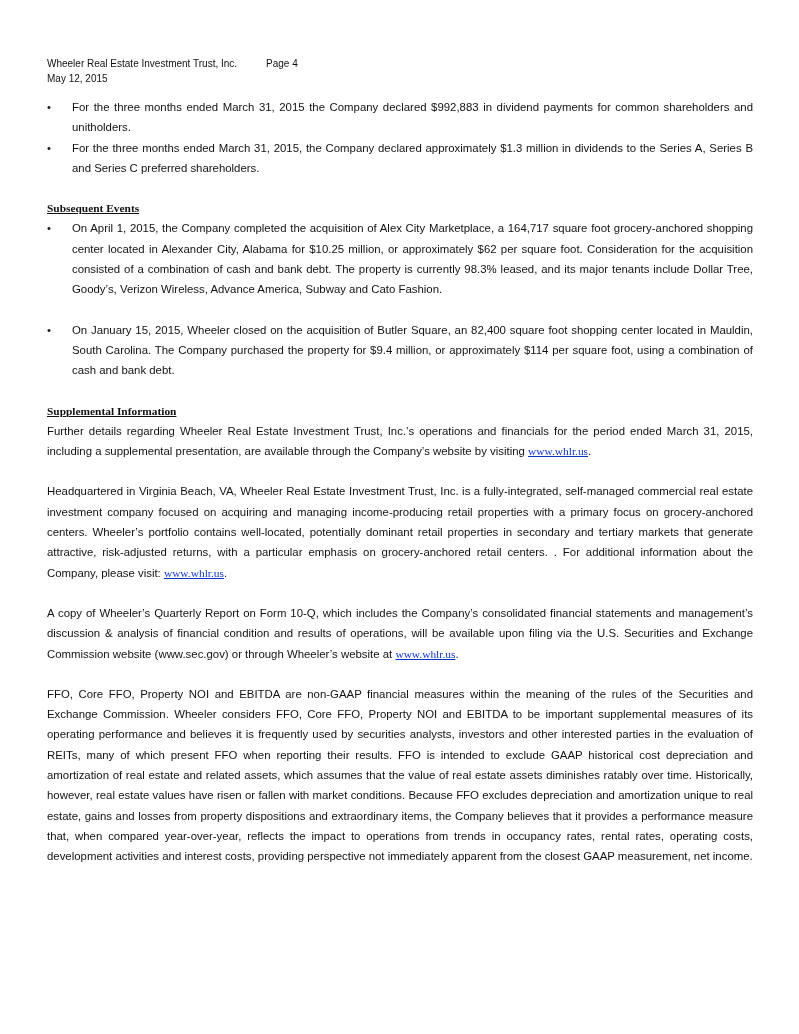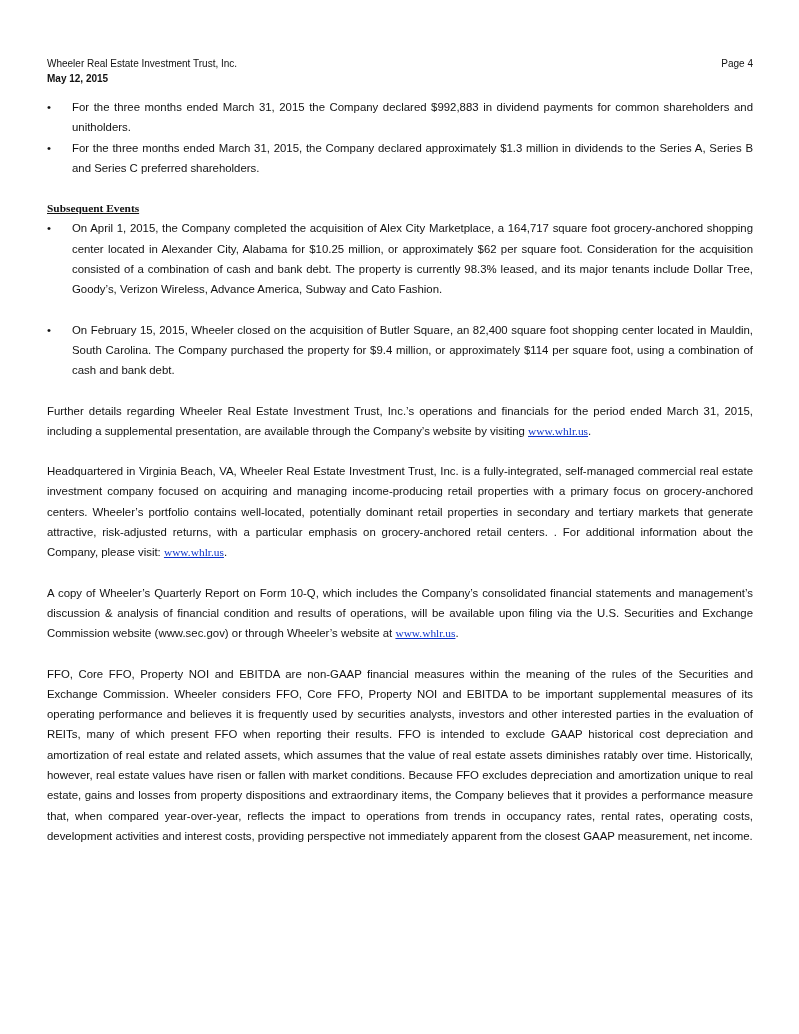--- a/index.html
+++ b/index.html
@@ -1,23 +1,23 @@
 <!DOCTYPE html>
 <html><head>
 <meta charset="utf-8">
 <style>
   html, body { margin: 0; padding: 0; background: #ffffff; }
   body {
     width: 799px; height: 1034px; position: relative; overflow: hidden;
     font-family: "Liberation Sans", sans-serif; color: #111;
   }
   .page { position: absolute; left: 47px; top: 56px; width: 706px; }
-  .hdr { font-size: 10px; line-height: 15px; display: flex; justify-content: space-between; }
+  .hdr { font-size: 10px; line-height: 15px; display: flex; justify-content: flex-start; gap: 29px; }
   .hdr .right { }
-  .hdr-date { font-size: 10px; line-height: 15px; font-weight: bold; }
+  .hdr-date { font-size: 10px; line-height: 15px; }
   .body { margin-top: 11px; font-size: 11.4px; line-height: 20.3px; }
   .bul { display: flex; text-align: justify; }
   .bul .dot { width: 25px; flex: none; text-indent: 0; }
   .bul .txt { flex: 1; }
   .p { text-align: justify; margin: 0; }
   .h { font-weight: bold; text-decoration: underline; margin: 0; font-family: Liberation Serif, serif; }
   .gap { height: 20px; }
   a { color: #0b32c8; text-decoration: underline; font-family: Liberation Serif, serif; }
 </style>
 </head>
@@ -42,24 +42,25 @@
 
     <div class="gap"></div>
     <p class="h">Subsequent Events</p>
     <div class="bul">
       <span class="dot">•</span>
       <span class="txt">On April 1, 2015, the Company completed the acquisition of Alex City Marketplace, a 164,717 square foot grocery-anchored shopping center located in Alexander City, Alabama for $10.25 million, or approximately $62 per square foot. Consideration for the acquisition consisted of a combination of cash and bank debt. The property is currently 98.3% leased, and its major tenants include Dollar Tree, Goody’s, Verizon Wireless, Advance America, Subway and Cato Fashion.</span>
     </div>
     <div class="gap"></div>
     <div class="bul">
       <span class="dot">•</span>
-      <span class="txt">On February 15, 2015, Wheeler closed on the acquisition of Butler Square, an 82,400 square foot shopping center located in Mauldin, South Carolina. The Company purchased the property for $9.4 million, or approximately $114 per square foot, using a combination of cash and bank debt.</span>
+      <span class="txt">On January 15, 2015, Wheeler closed on the acquisition of Butler Square, an 82,400 square foot shopping center located in Mauldin, South Carolina. The Company purchased the property for $9.4 million, or approximately $114 per square foot, using a combination of cash and bank debt.</span>
     </div>
 
     <div class="gap"></div>
+    <p class="h">Supplemental Information</p>
     <p class="p"><span>Further details regarding Wheeler Real Estate Investment Trust, Inc.’s operations and financials for the period ended March 31, 2015, including a supplemental presentation, are available through the Company’s website by visiting </span><a href="#">www.whlr.us</a><span>.</span></p>
 
     <div class="gap"></div>
     <p class="p"><span>Headquartered in Virginia Beach, VA, Wheeler Real Estate Investment Trust, Inc. is a fully-integrated, self-managed commercial real estate investment company focused on acquiring and managing income-producing retail properties with a primary focus on grocery-anchored centers. Wheeler’s portfolio contains well-located, potentially dominant retail properties in secondary and tertiary markets that generate attractive, risk-adjusted returns, with a particular emphasis on grocery-anchored retail centers. . For additional information about the Company, please visit: </span><a href="#">www.whlr.us</a><span>.</span></p>
 
     <div class="gap"></div>
     <p class="p"><span>A copy of Wheeler’s Quarterly Report on Form 10-Q, which includes the Company’s consolidated financial statements and management’s discussion &amp; analysis of financial condition and results of operations, will be available upon filing via the U.S. Securities and Exchange Commission website (www.sec.gov) or through Wheeler’s website at </span><a href="#">www.whlr.us</a><span>.</span></p>
 
     <div class="gap"></div>
     <p class="p">FFO, Core FFO, Property NOI and EBITDA are non-GAAP financial measures within the meaning of the rules of the Securities and Exchange Commission. Wheeler considers FFO, Core FFO, Property NOI and EBITDA to be important supplemental measures of its operating performance and believes it is frequently used by securities analysts, investors and other interested parties in the evaluation of REITs, many of which present FFO when reporting their results. FFO is intended to exclude GAAP historical cost depreciation and amortization of real estate and related assets, which assumes that the value of real estate assets diminishes ratably over time. Historically, however, real estate values have risen or fallen with market conditions. Because FFO excludes depreciation and amortization unique to real estate, gains and losses from property dispositions and extraordinary items, the Company believes that it provides a performance measure that, when compared year-over-year, reflects the impact to operations from trends in occupancy rates, rental rates, operating costs, development activities and interest costs, providing perspective not immediately apparent from the closest GAAP measurement, net income.</p>

